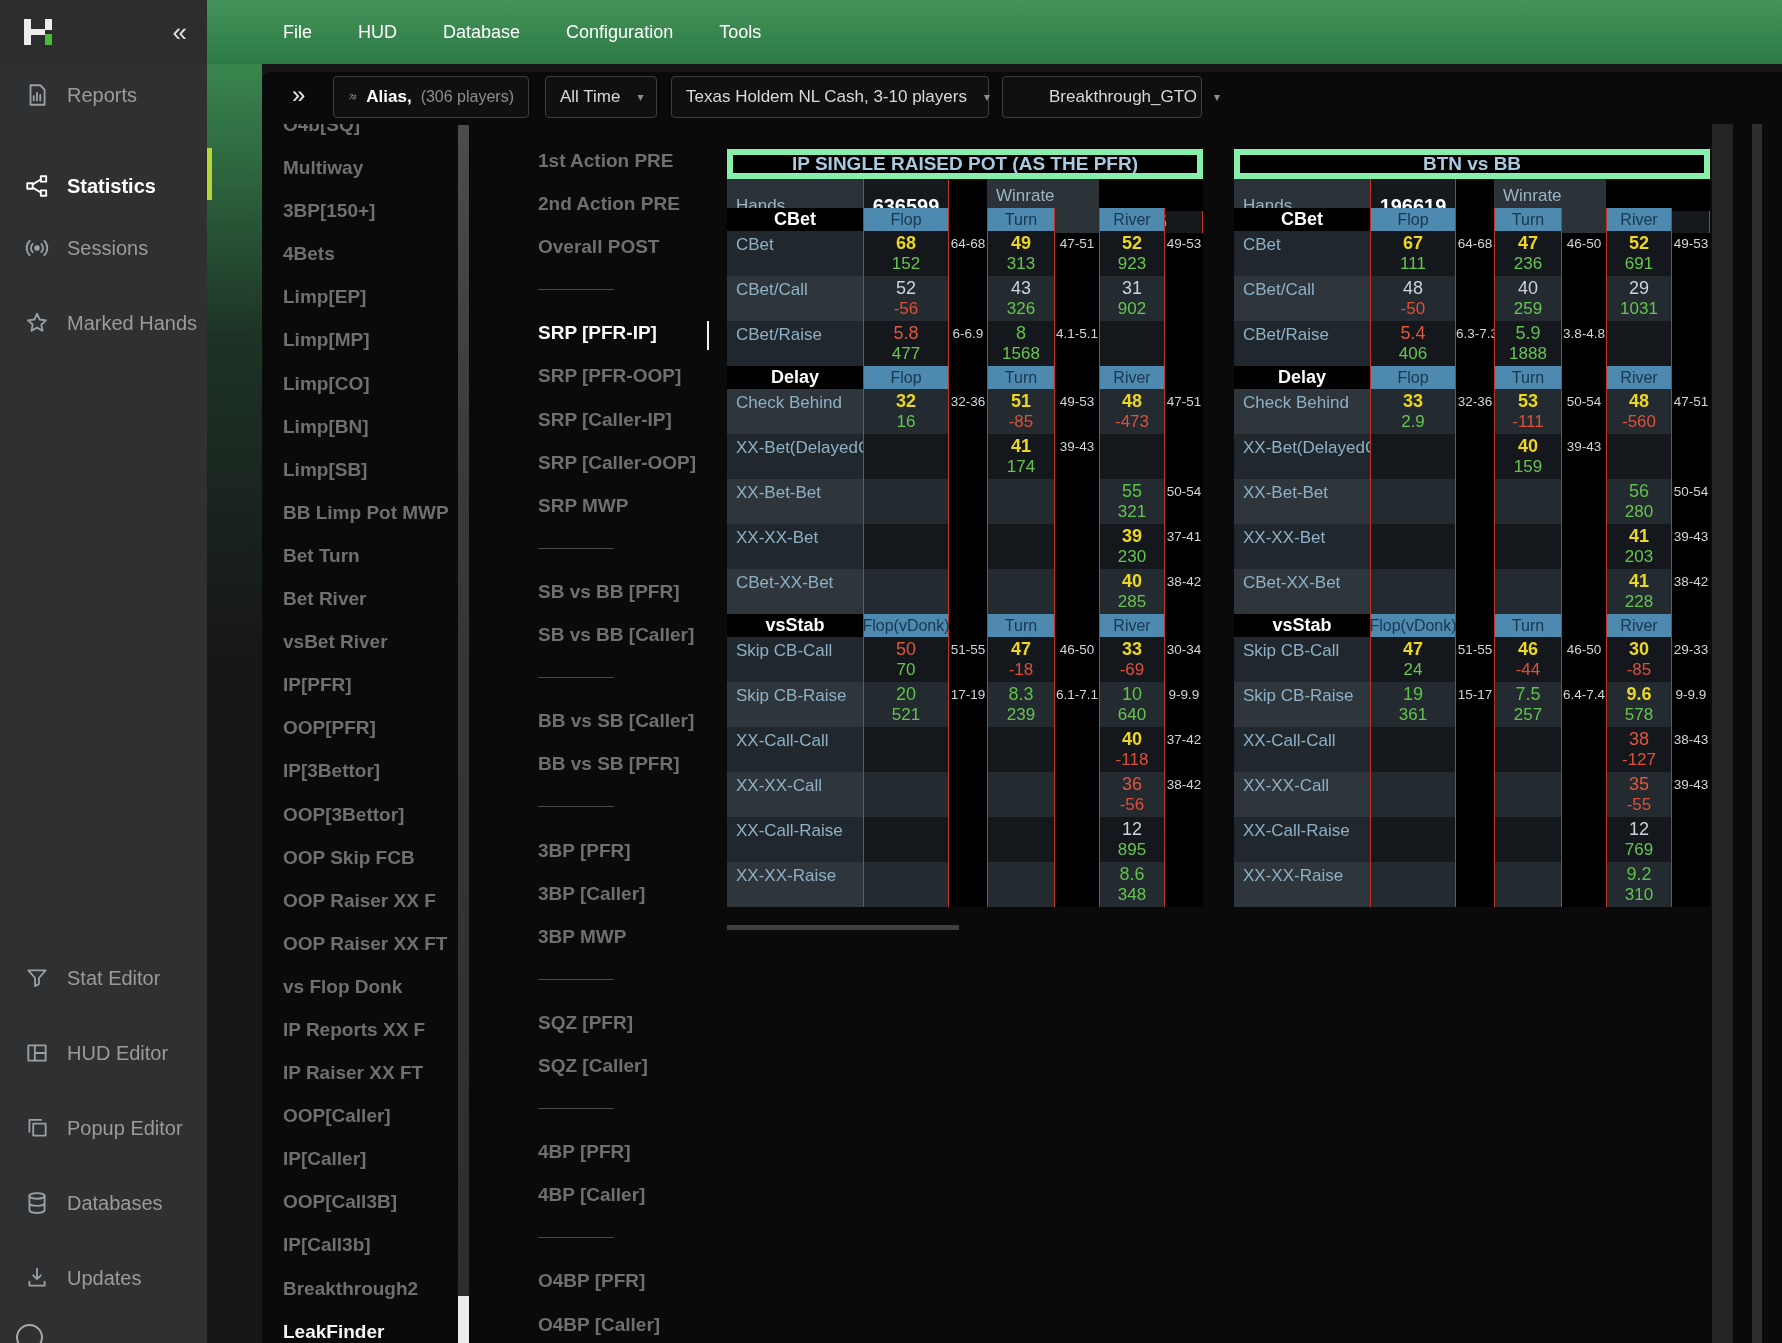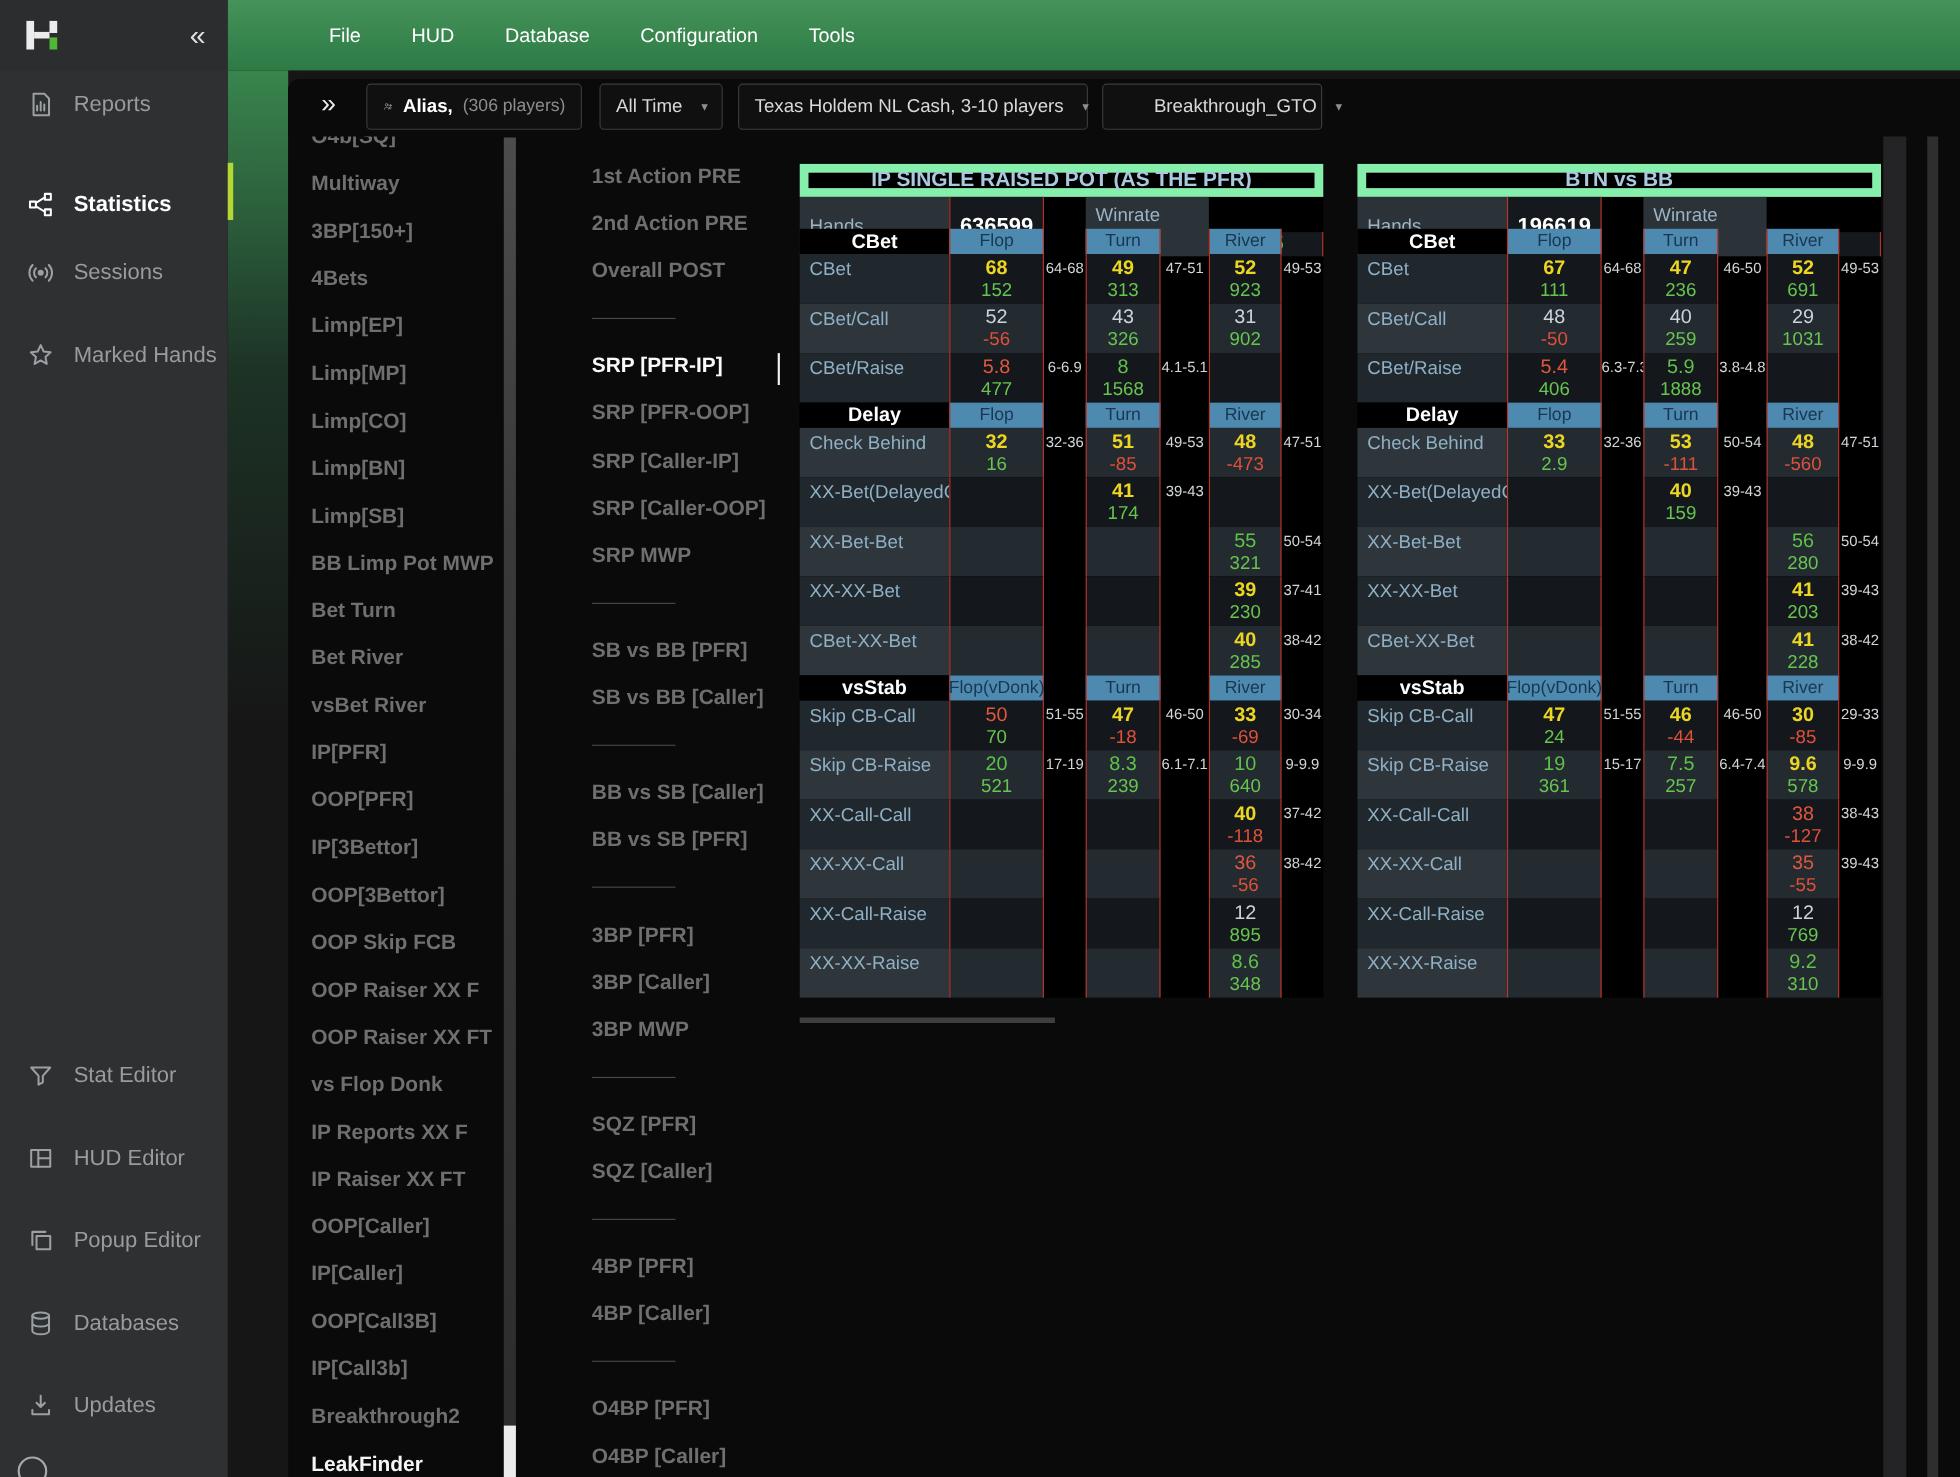--- a/index.html
+++ b/index.html
@@ -3,21 +3,21 @@
 <meta charset="utf-8">
 <style>
   html,body{margin:0;padding:0;}
   body{width:1782px;height:1343px;position:relative;overflow:hidden;background:#161616;
        font-family:"Liberation Sans",sans-serif;-webkit-font-smoothing:antialiased;}
   *{box-sizing:border-box;}
 
   
   .green-header{position:absolute;left:0;top:0;width:1782px;height:64px;
     background:linear-gradient(180deg,#45925a 0%,#34824b 70%,#2e7a45 100%);z-index:1;}
-  .menu{position:absolute;left:299px;top:0;height:64px;display:flex;align-items:center;gap:46px;z-index:2;}
+  .menu{position:absolute;left:283px;top:0;height:64px;display:flex;align-items:center;gap:46px;z-index:2;}
   .menu-item{color:#ffffff;font-size:18px;cursor:default;}
 
   .green-fade{position:absolute;left:207px;top:64px;width:55px;height:600px;
     background:linear-gradient(180deg,#39854d 0%,#2b5e3b 22%,#1d3326 45%,rgba(22,22,22,0) 100%);z-index:1;}
 
   
   .sidebar{position:absolute;left:0;top:0;width:207px;height:1343px;background:#2f3032;z-index:5;}
   .sidebar-header{height:64px;display:flex;align-items:center;justify-content:space-between;
     padding:0 20px 0 24px;background:#2c2d2f;}
   .logo{position:relative;width:36px;height:26px;}
@@ -71,21 +71,21 @@
     font-weight:bold;white-space:nowrap;}
   .sn-item.active{color:#fafafa;}
   .sn-sep{height:43.1px;position:relative;}
   .sn-sep .sep-line{position:absolute;left:68px;top:21px;width:76px;height:1px;background:#4a4a4a;}
   .active-indicator{position:absolute;left:445px;top:249px;width:2px;height:29px;background:#f0f0f0;}
 
   
   .stat-table{position:absolute;top:77px;width:476px;background:#000;}
   .st-1{left:465px;}
   .st-2{left:972px;}
-  .t-title{height:30px;border:8px solid #86efac;background:#000;color:#a9c9df;font-weight:bold;
+  .t-title{height:30px;border:6px solid #86efac;background:#000;color:#a9c9df;font-weight:bold;
     font-size:19px;display:flex;align-items:center;justify-content:center;white-space:nowrap;}
   .t-hands{display:grid;grid-template-columns:136px 86px 38px 112px 104px;height:29px;}
   .h-label{background:#2b3238;color:#9db4c4;font-size:17px;display:flex;align-items:center;padding-left:9px;}
   .h-value{background:#15191d;border-left:1px solid #c03425;border-right:1px solid #c03425;
     color:#ffffff;font-weight:bold;font-size:20px;display:flex;align-items:center;justify-content:center;}
   .h-wvalue{background:#15191d;border-left:1px solid #c03425;border-right:1px solid #c03425;
     color:#53c438;font-weight:bold;font-size:19px;display:flex;align-items:center;justify-content:center;margin-top:32px;}
   .t-sec{display:grid;grid-template-columns:136px 86px 38px 68px 44px 66px 38px;height:23px;}
   .sec-name{background:#000;color:#fff;font-weight:bold;font-size:18px;display:flex;
     align-items:center;justify-content:center;}

